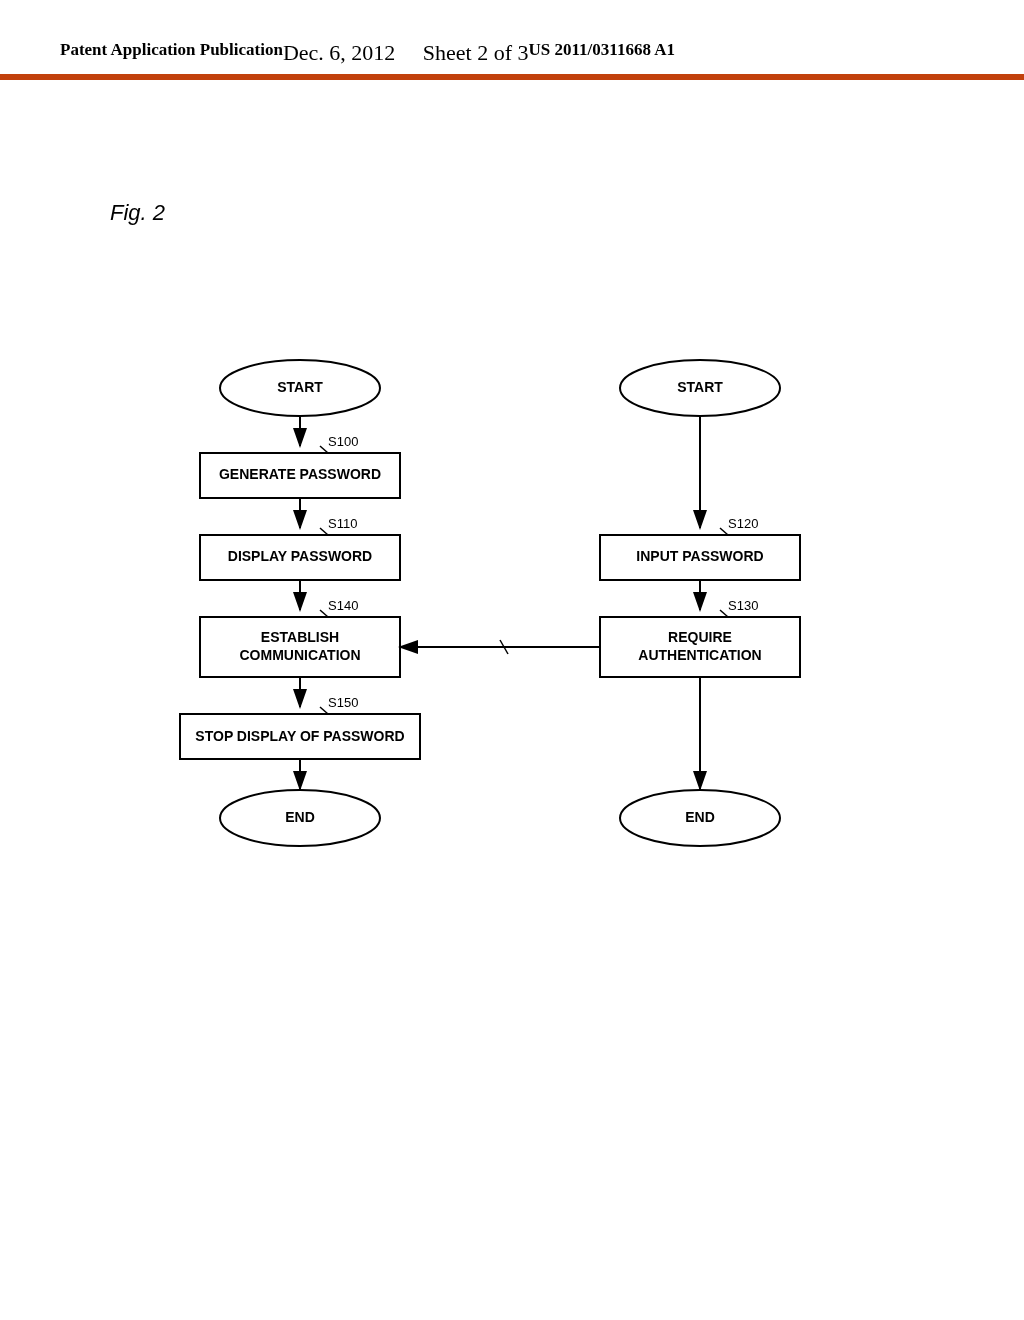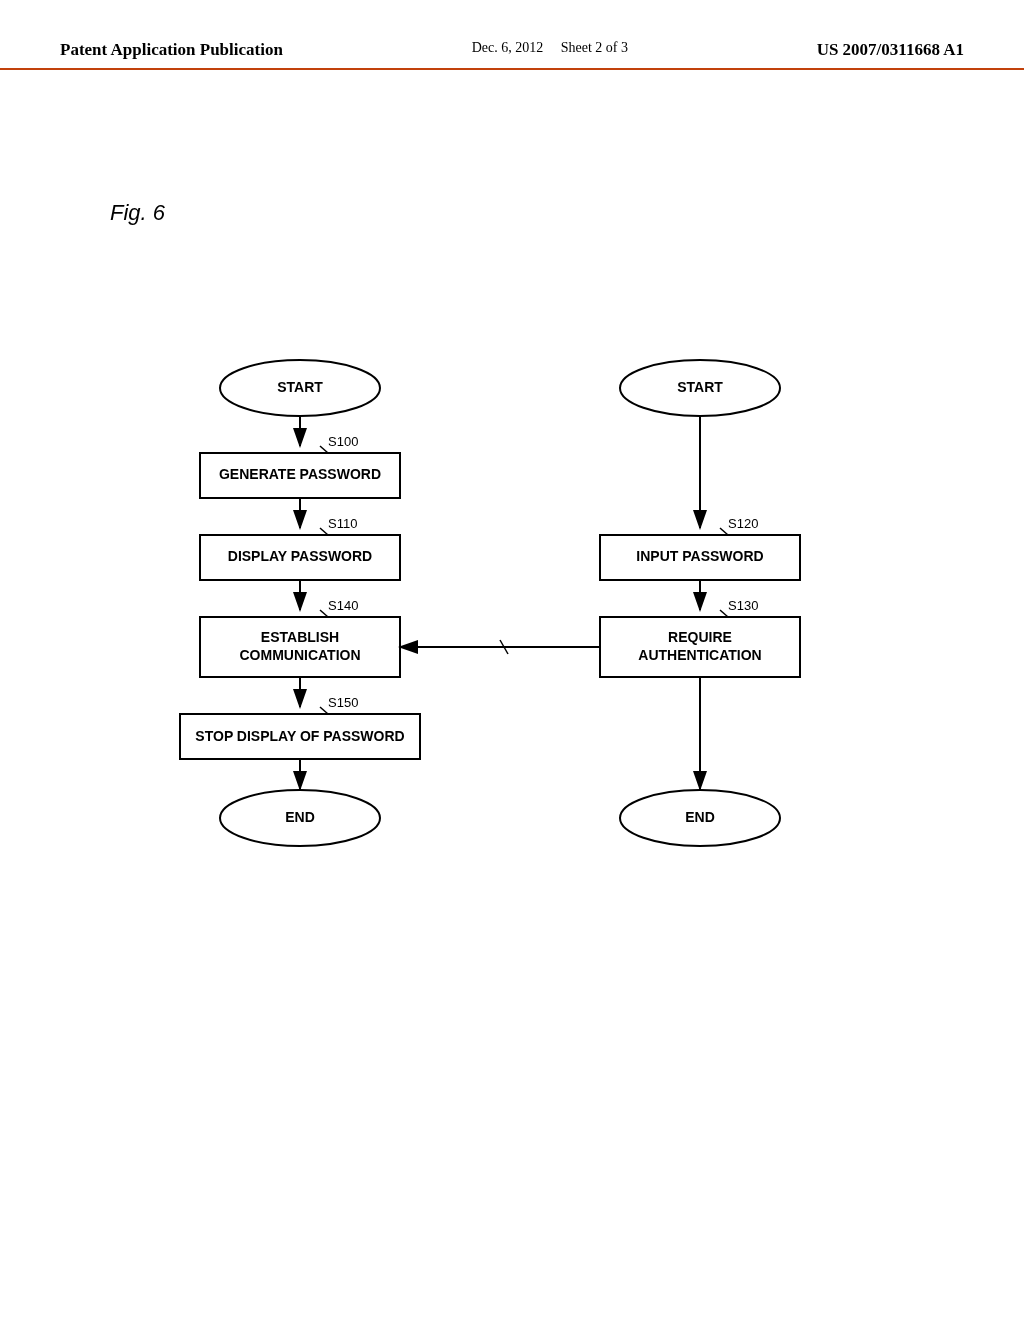--- a/index.html
+++ b/index.html
@@ -8,32 +8,31 @@
       height: 1320px;
       background: #ffffff;
       font-family: 'Times New Roman', Times, serif;
       position: relative;
       overflow: hidden;
     }
 
     
     .header {
       display: flex;
-      justify-content: space-between;
       align-items: flex-start;
       padding: 40px 60px 0 60px;
-      border-bottom: 2px solid #c2410c;
+      border-bottom: 6px solid #c2410c;
       padding-bottom: 8px;
     }
     .header-left {
       font-size: 17px;
       font-weight: bold;
     }
     .header-center {
-      font-size: 14px;
+      font-size: 22px;
       text-align: center;
     }
     .header-right {
       font-size: 17px;
       font-weight: bold;
     }
 
     
     .fig-label {
       position: absolute;
@@ -94,24 +93,24 @@
   </style>
 </head>
 <body>
 
 <div class="header">
   <span class="header-left">Patent Application Publication</span>
   <span class="header-center">
     <span>Dec. 6, 2012</span>&nbsp;&nbsp;&nbsp;&nbsp;
     <span>Sheet 2 of 3</span>
   </span>
-  <span class="header-right">US 2007/0311668 A1</span>
+  <span class="header-right">US 2011/0311668 A1</span>
 </div>
 
-<div class="fig-label">Fig. 6</div>
+<div class="fig-label">Fig. 2</div>
 
 <div class="flowchart-area">
   <svg class="flowchart-svg" viewBox="0 0 870 720" xmlns="http://www.w3.org/2000/svg">
     <defs>
       <marker id="arrowhead" markerWidth="10" markerHeight="7" refX="9" refY="3.5" orient="auto">
         <polygon points="0 0, 10 3.5, 0 7" fill="#000000"></polygon>
       </marker>
     </defs>
 
     <ellipse cx="220" cy="50" rx="80" ry="28" class="fc-rounded"></ellipse>

